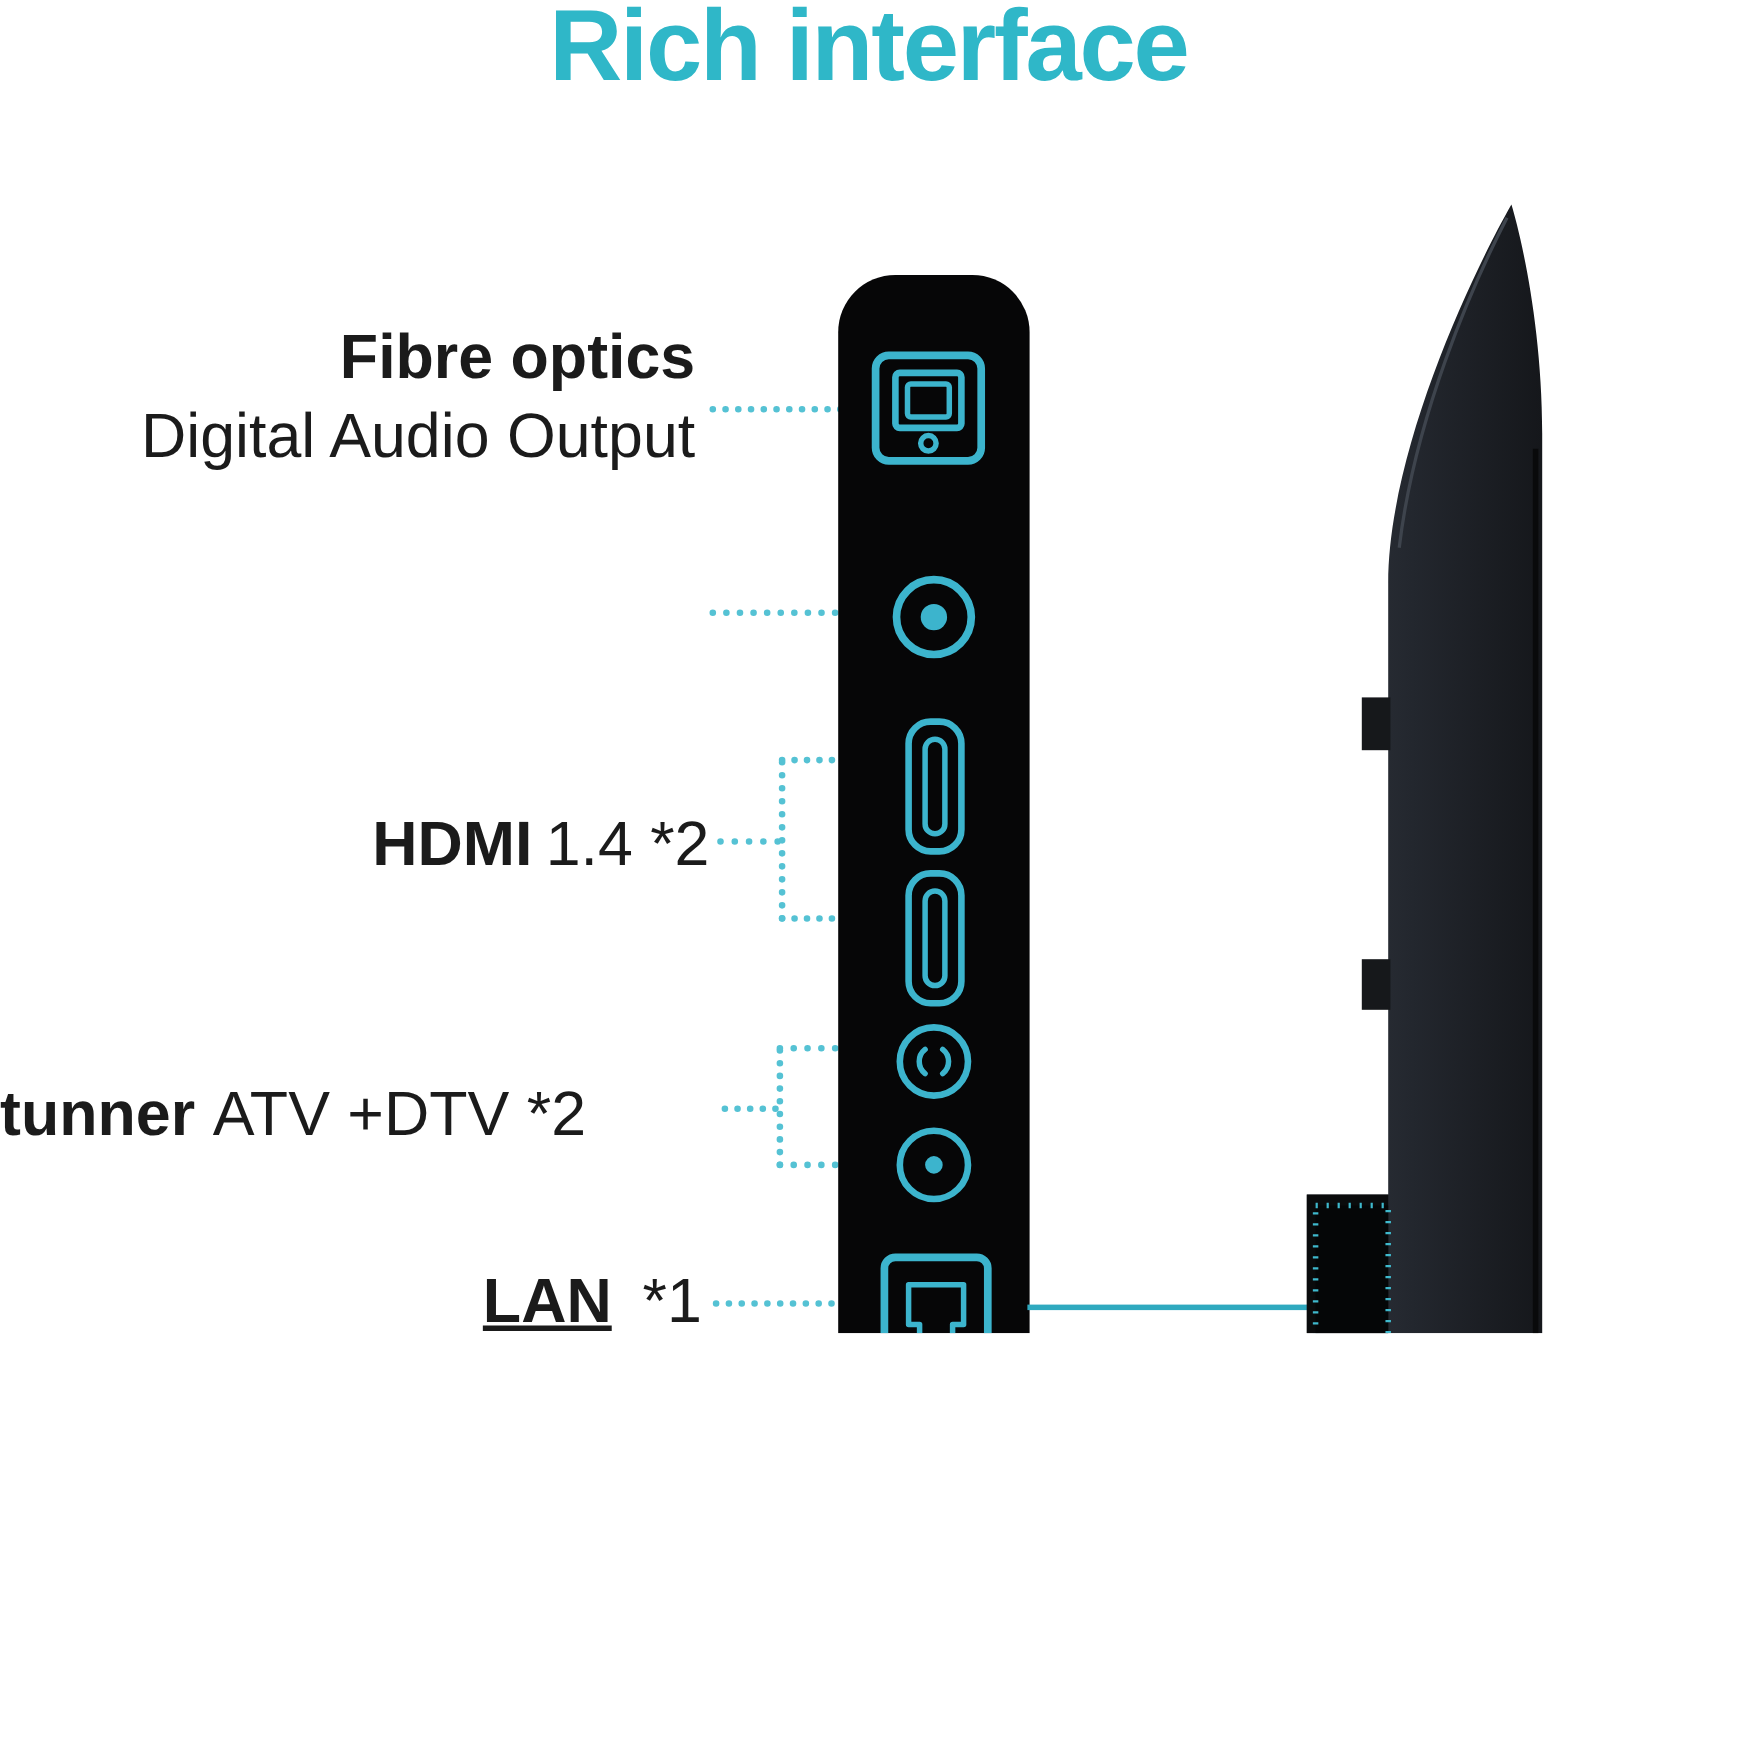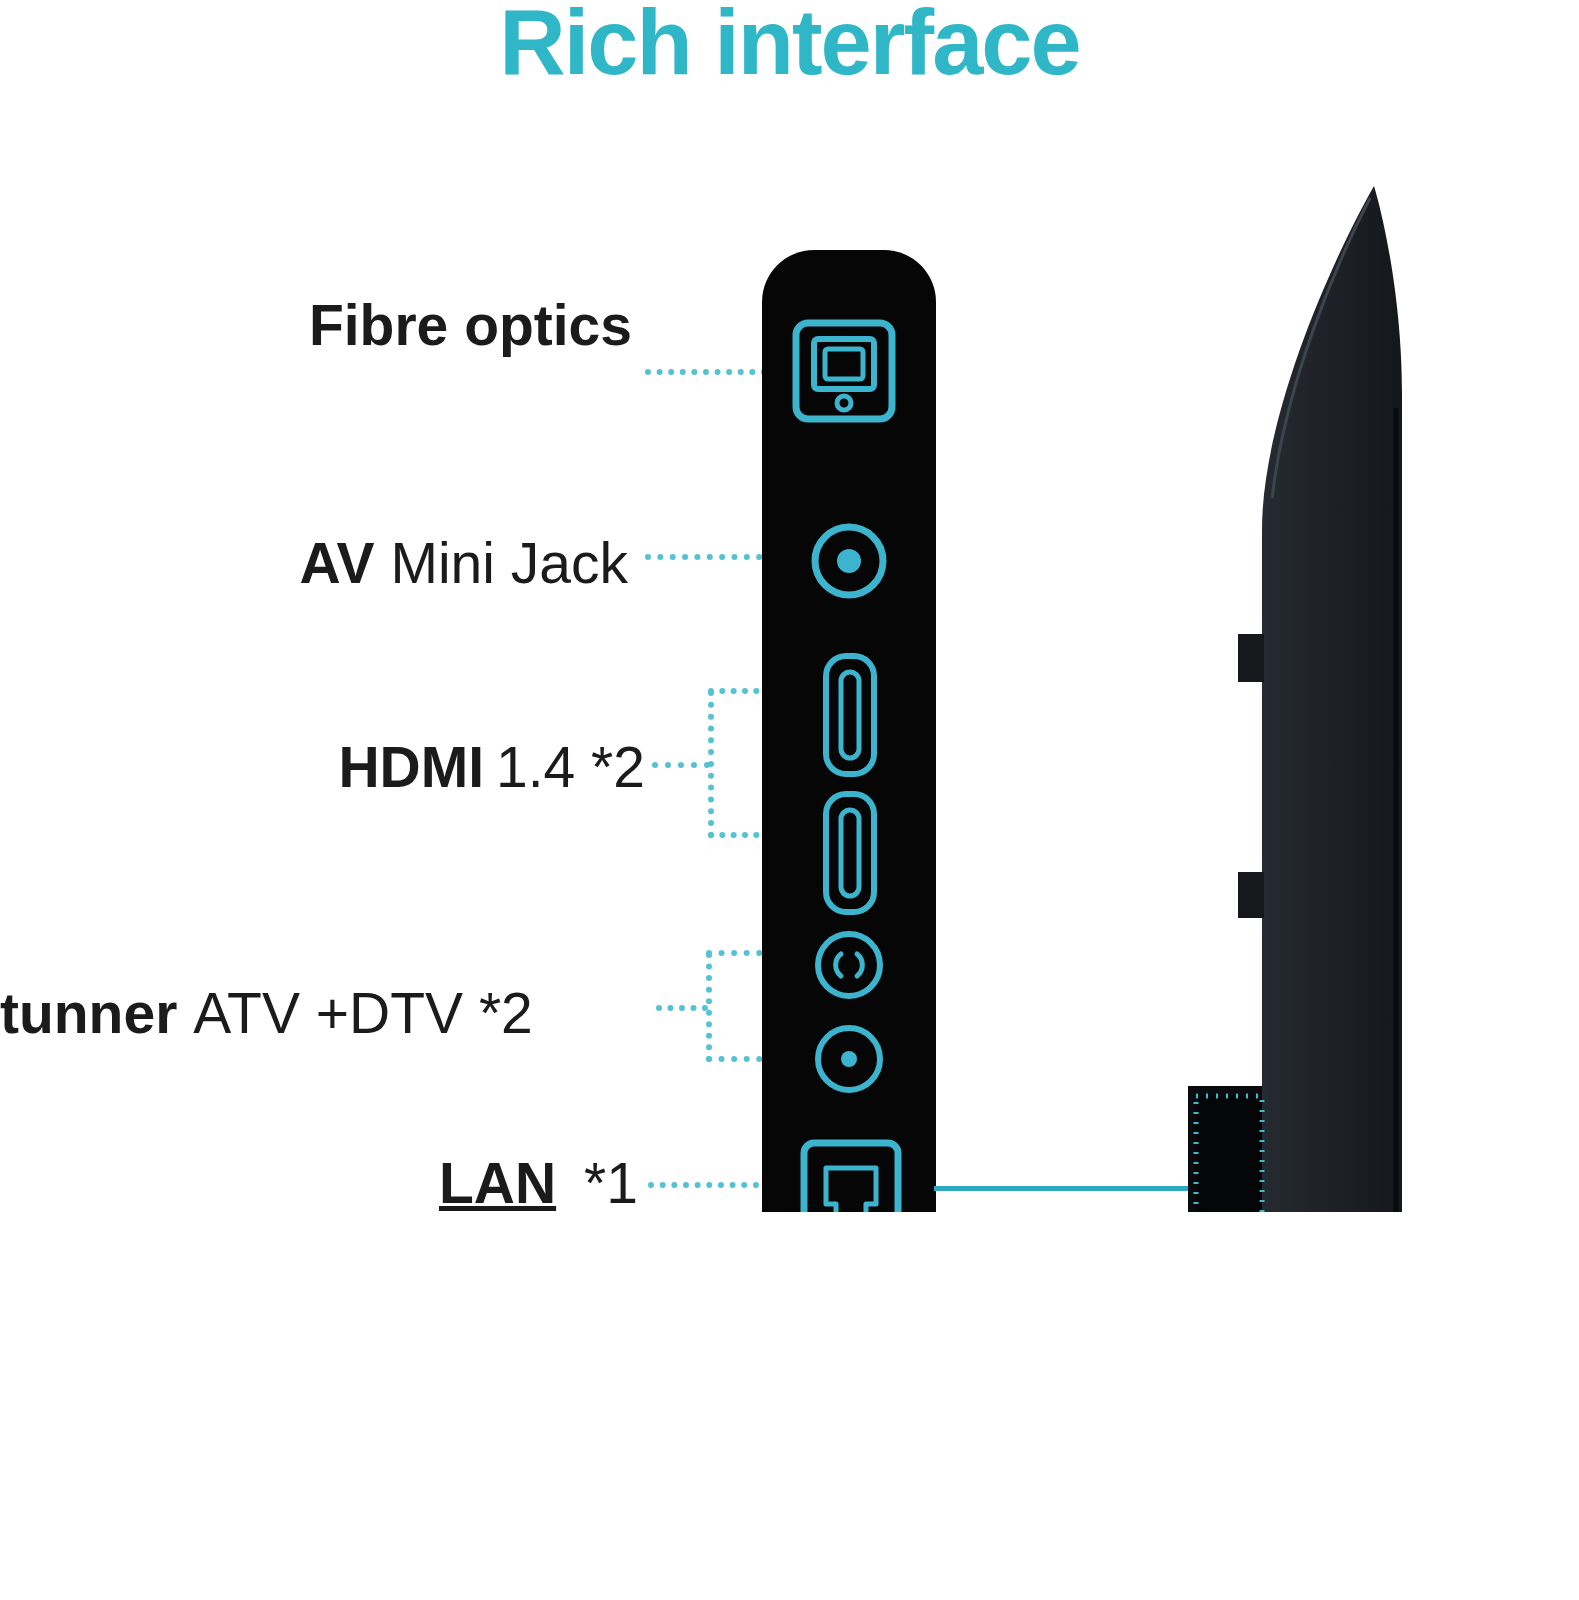--- a/index.html
+++ b/index.html
@@ -38,25 +38,23 @@
 </style>
 </head>
 <body>
 
 <div class="canvas">
 
   <h1 class="title">Rich interface</h1>
 
   <div class="label" style="right:947px; top:290px;">
     <div><span class="b">Fibre optics</span></div>
+    <div><span>Digital Audio Output</span></div>
   </div>
 
-  <div class="label" style="right:951px; top:528px;">
-    <span class="b gap">AV</span><span>Mini Jack</span>
-  </div>
 
   <div class="label" style="right:934px; top:732px;">
     <span class="b" style="margin-right:12px;">HDMI</span><span>1.4 *2</span>
   </div>
 
   <div class="label left" style="left:0px; top:978px;">
     <span class="b gap">tunner</span><span>ATV +DTV *2</span>
   </div>
 
   <div class="label" style="right:941px; top:1148px;">

